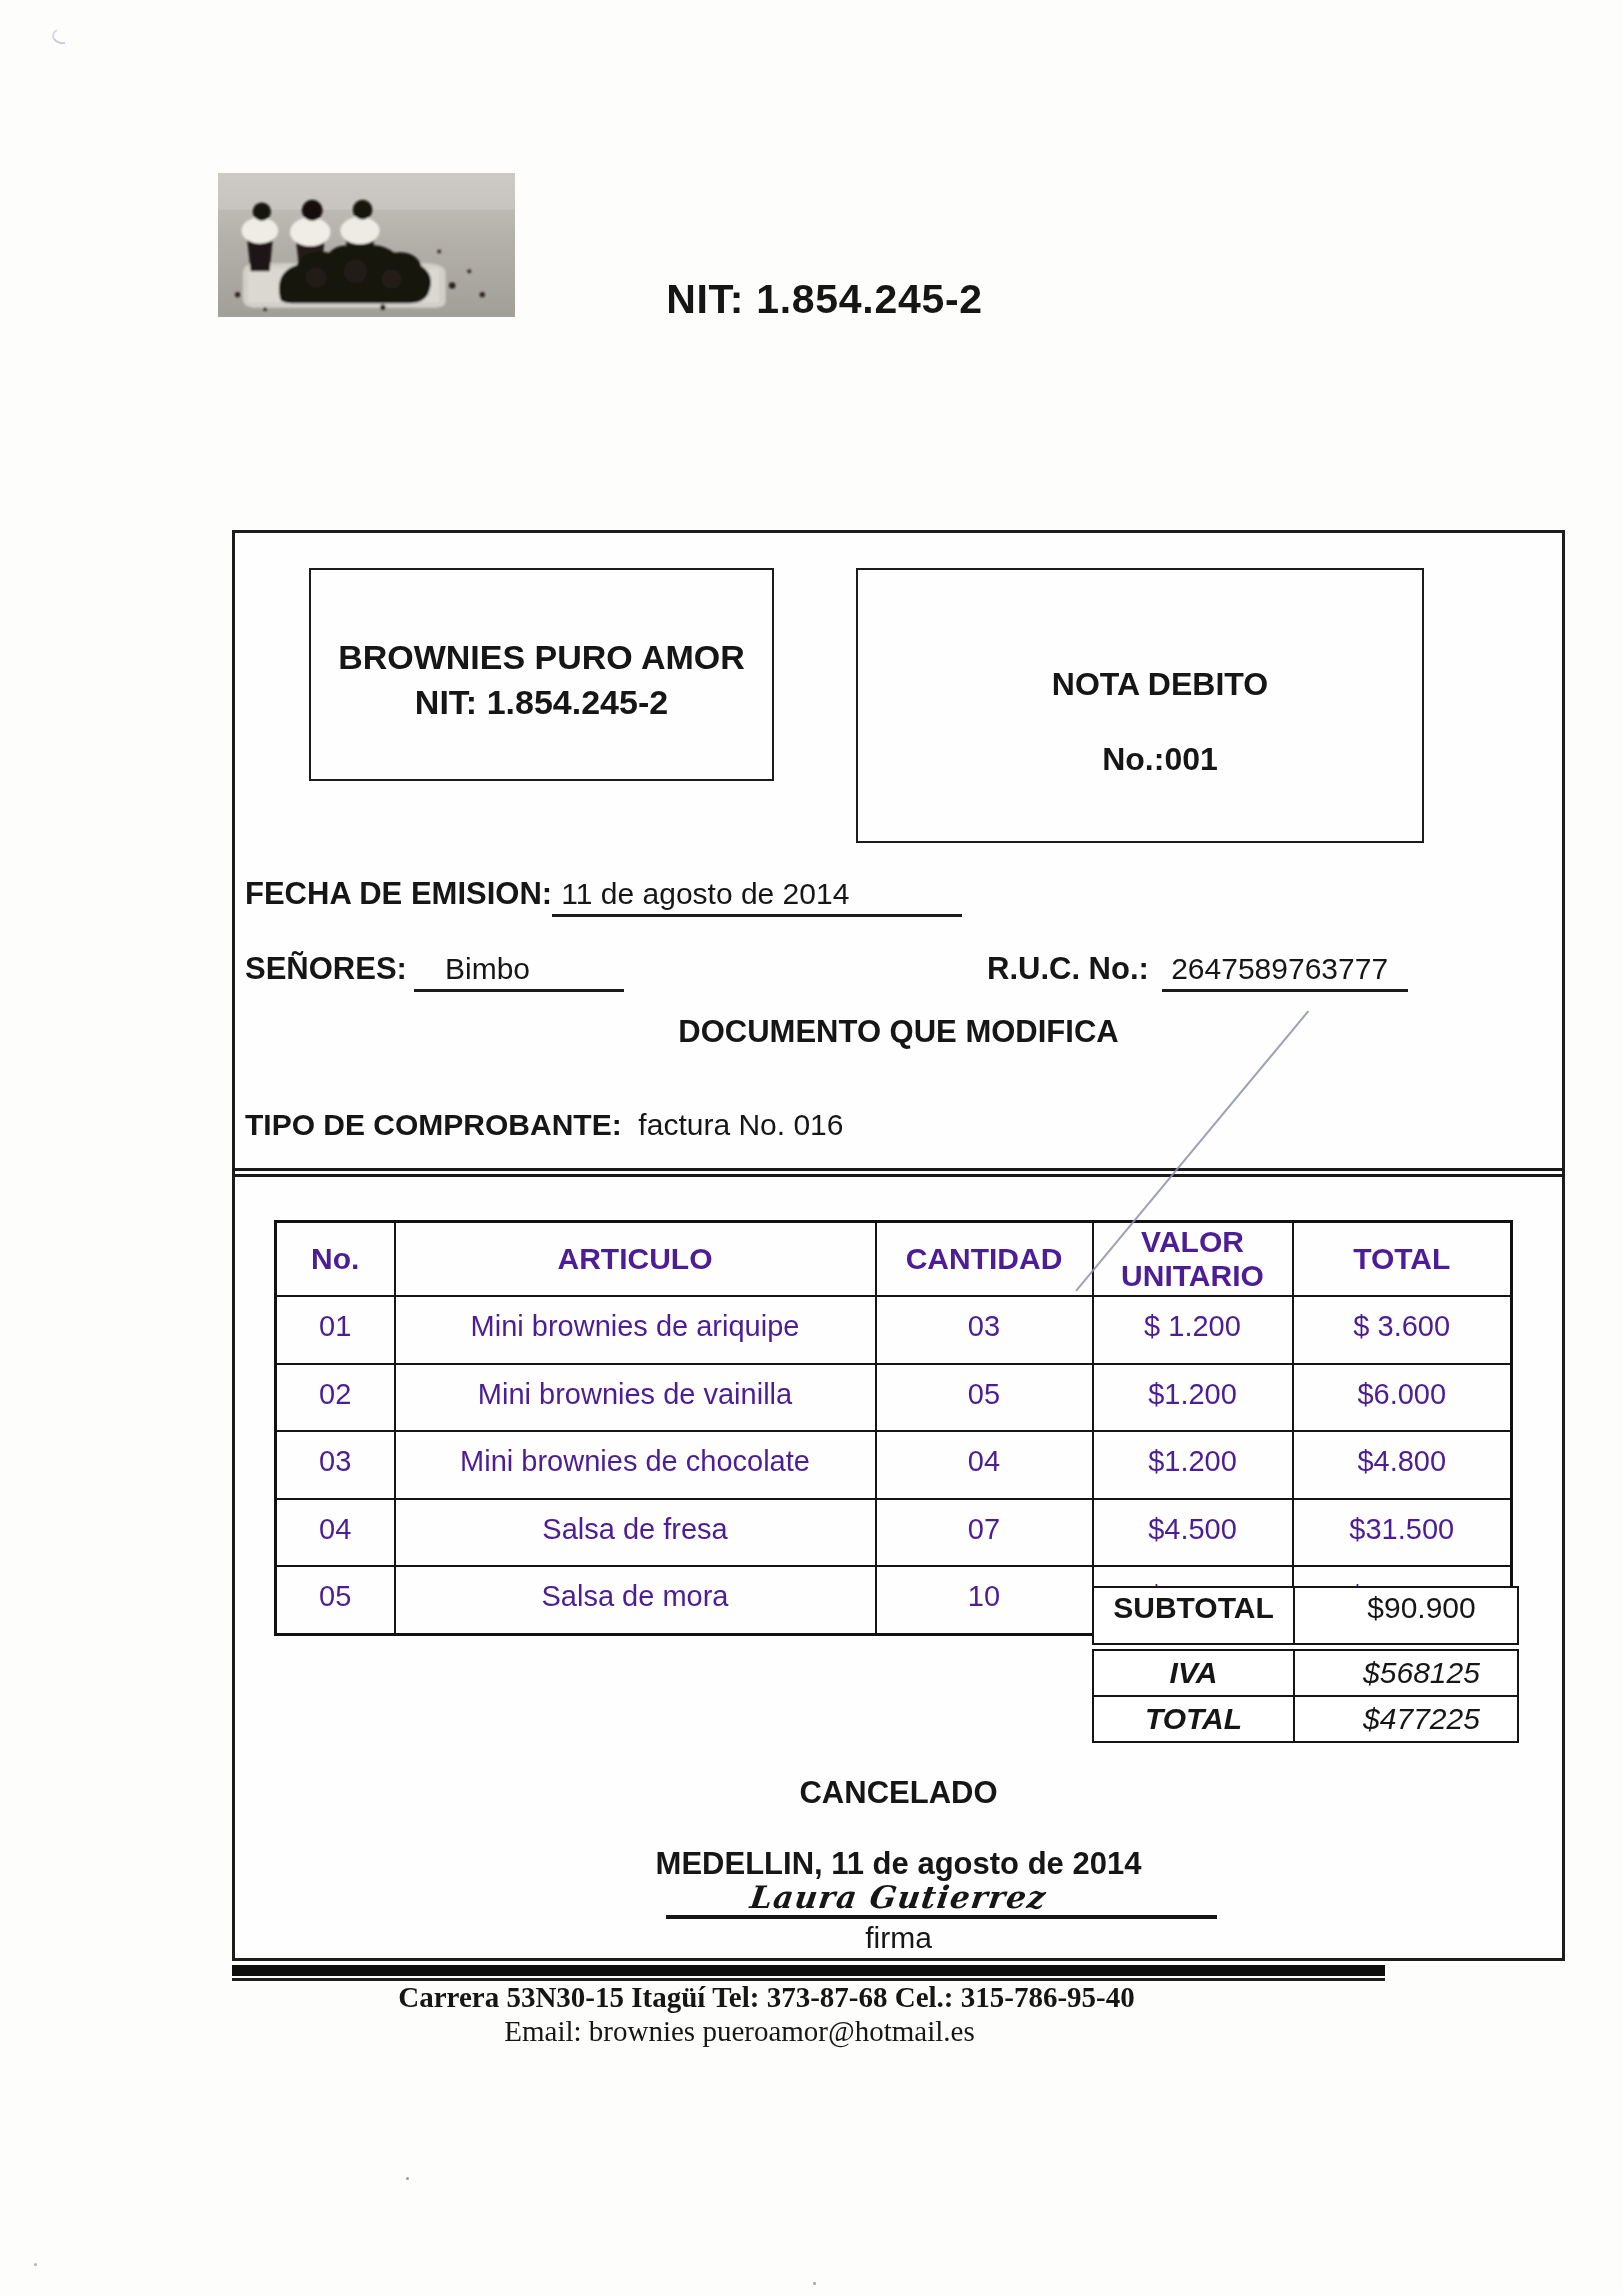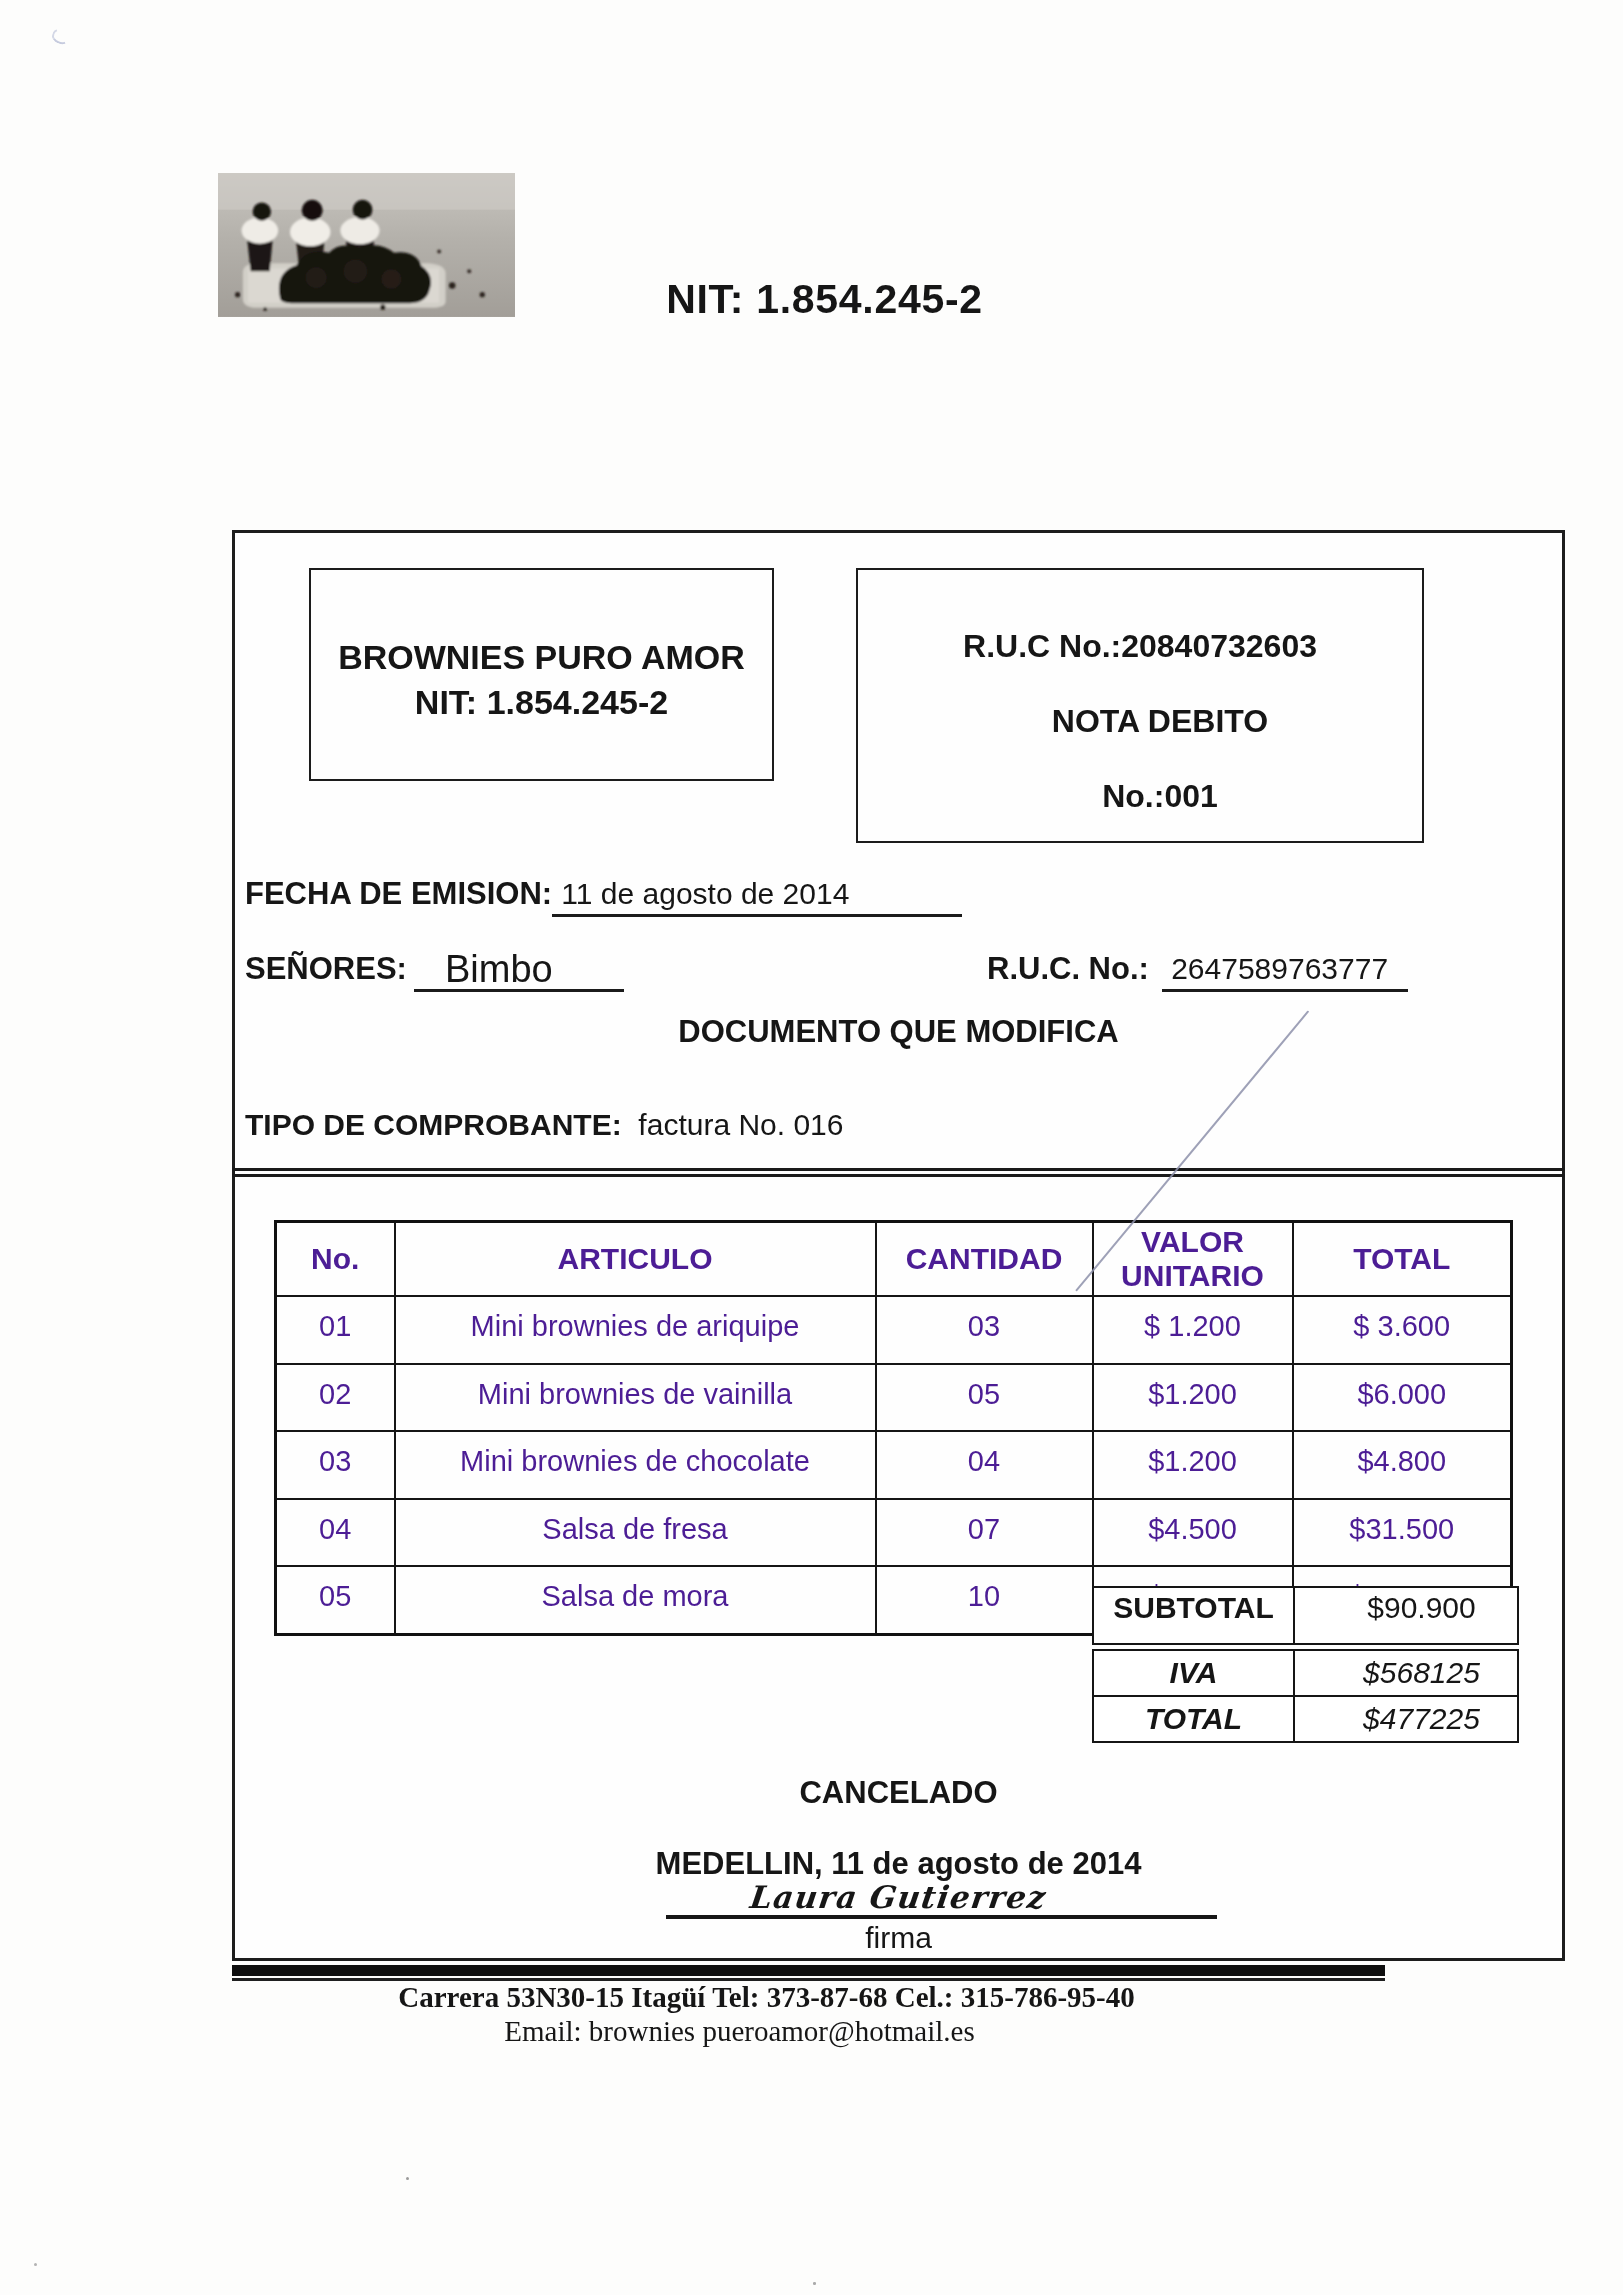--- a/index.html
+++ b/index.html
@@ -31,21 +31,21 @@
   .inner-right{left:856px;top:568px;width:568px;height:275px;padding-top:58px;font-size:32px;line-height:37px;}
   .inner-right .l2,.inner-right .l3{margin-top:38px;padding-left:40px;}
   
   .field-label{font-weight:bold;}
   .underlined-value{border-bottom:3.3px solid #1b1b1b;display:inline-block;}
   .row-fecha{position:absolute;left:245px;top:875px;height:38px;font-size:31px;line-height:38px;white-space:nowrap;}
   .row-fecha .underlined-value{padding:0 113px 1.3px 9.2px;font-size:30px;}
   .row-senores{position:absolute;left:245px;top:950px;width:1320px;height:38px;font-size:31px;line-height:38px;}
   .row-senores>span{position:absolute;top:0;}
   .senores-label{left:0;}
-  .senores-value{left:169px;width:99px;padding:0 80px 1.3px 31px;font-size:38px;}
+  .senores-value{left:169px;width:99px;padding:0 80px 1.3px 31px;font-size:30px;}
   .ruc2-label{left:742px;}
   .ruc2-value{left:917px;padding:0 19.6px 1.3px 9.2px;font-size:30px;}
   .documento-title{position:absolute;left:232px;top:1013px;width:1333px;text-align:center;font-size:31px;font-weight:bold;line-height:38px;}
   .row-tipo{position:absolute;left:245px;top:1096px;font-size:30px;line-height:38px;white-space:nowrap;margin-top:10px;}
   .row-tipo .tipo-value{font-weight:normal;}
   .separator-rule{
     position:absolute;left:232px;top:1168px;width:1333px;height:2.6px;
     border-top:3.9px solid #1a1a1a;border-bottom:3.3px solid #1a1a1a;box-sizing:content-box;
   }
   
@@ -170,21 +170,20 @@
   </div>
 
   <div class="outer-box"></div>
 
   <div class="inner-box inner-left">
     <div class="l1">BROWNIES PURO AMOR</div>
     <div class="l2">NIT: 1.854.245-2</div>
   </div>
 
   <div class="inner-box inner-right">
-    <div class="l1">R.U.C No.:20840732603</div>
     <div class="l2">NOTA DEBITO</div>
     <div class="l3">No.:001</div>
   </div>
 
   <div class="row-fecha">
     <span class="field-label">FECHA DE EMISION:</span><span class="underlined-value">11 de agosto de 2014</span>
   </div>
 
   <div class="row-senores">
     <span class="field-label senores-label">SEÑORES:</span>

